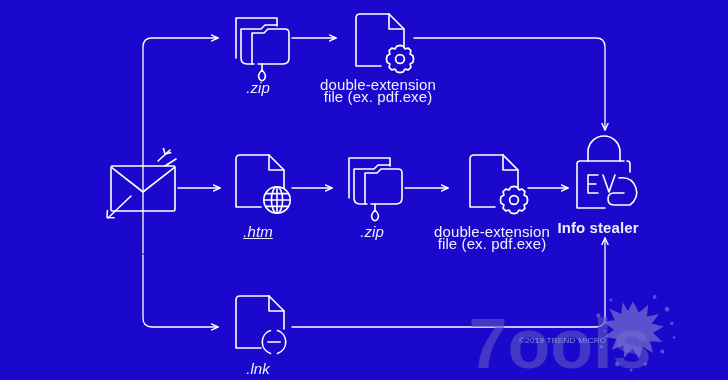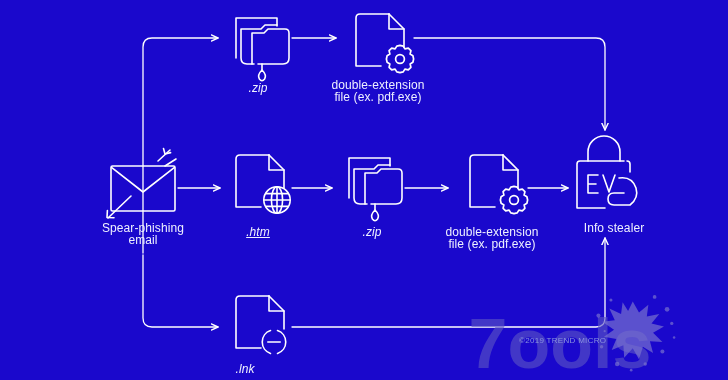--- a/index.html
+++ b/index.html
@@ -12,21 +12,21 @@
   #stage {
     position: relative;
     width: 728px; height: 380px;
     background: #1a08cc;
   }
   #diagram { position: absolute; inset: 0; width: 728px; height: 380px; }
 
   .node-label {
     position: absolute;
     color: #eef0ff;
-    font-size: 12px;
+    font-size: 15px;
     line-height: 12px;
     text-align: center;
     letter-spacing: .1px;
     white-space: nowrap;
     pointer-events: none;
   }
   .node-label.ital { font-style: italic; }
   .node-label .ital { }
 
   #watermark-group { position: absolute; left: 0; top: 0; width: 728px; height: 380px; pointer-events: none; }
@@ -183,44 +183,40 @@
       <path d="M624,161 L580,161 Q577,161 577,164 L577,208 L605,208"></path>
       <path d="M627,161 Q630,161 630,164 L630,172"></path>
 
       <path d="M598,175 L588,175 L588,193 L598,193 M588,184 L596,184"></path>
       <path d="M603,175 L609,192 L615,175"></path>
 
       <path d="M619,178 Q632,176 636,188 Q639,198 630,205 L614,205 Q608,205 608,199 Q608,193 614,193 L624,193"></path>
     </g>
   </svg>
 
-  <div class="node-label" style="left:83px; top:222px; width:120px;">
-    <div>Spear-phishing</div>
-    <div>email</div>
-  </div>
 
   <div class="node-label ital" style="left:218px; top:82px; width:80px;">.zip</div>
 
   <div class="node-label" style="left:318px; top:79px; width:120px;">
     <div>double-extension</div>
     <div><span>file (ex. </span><span class="ital">pdf.exe</span><span>)</span></div>
   </div>
 
   <div class="node-label ital" style="left:218px; top:226px; width:80px;text-decoration:underline;">.htm</div>
 
   <div class="node-label ital" style="left:332px; top:226px; width:80px;">.zip</div>
 
   <div class="node-label" style="left:432px; top:226px; width:120px;">
     <div>double-extension</div>
     <div><span>file (ex. </span><span class="ital">pdf.exe</span><span>)</span></div>
   </div>
 
-  <div class="node-label ital" style="left:205px; top:363px; width:80px;">.lnk</div>
-
-  <div class="node-label" style="left:564px; top:222px; width:100px;">Info stealer</div>
+  <div class="node-label ital" style="left:218px; top:363px; width:80px;">.lnk</div>
+
+  <div class="node-label" style="left:548px; top:222px; width:100px;font-weight:bold;">Info stealer</div>
 
   <svg id="watermark-group" viewBox="0 0 728 380">
     <g opacity="0.62">
       <text x="560" y="368" font-family="'Liberation Sans', sans-serif" font-size="70" font-weight="bold" fill="#5c55c4" text-anchor="middle">7ools</text>
     </g>
     <g transform="translate(600,300) scale(0.78)" fill="#7b74cf" opacity="0.68">
       <use href="#splat"></use>
     </g>
   </svg>
 

